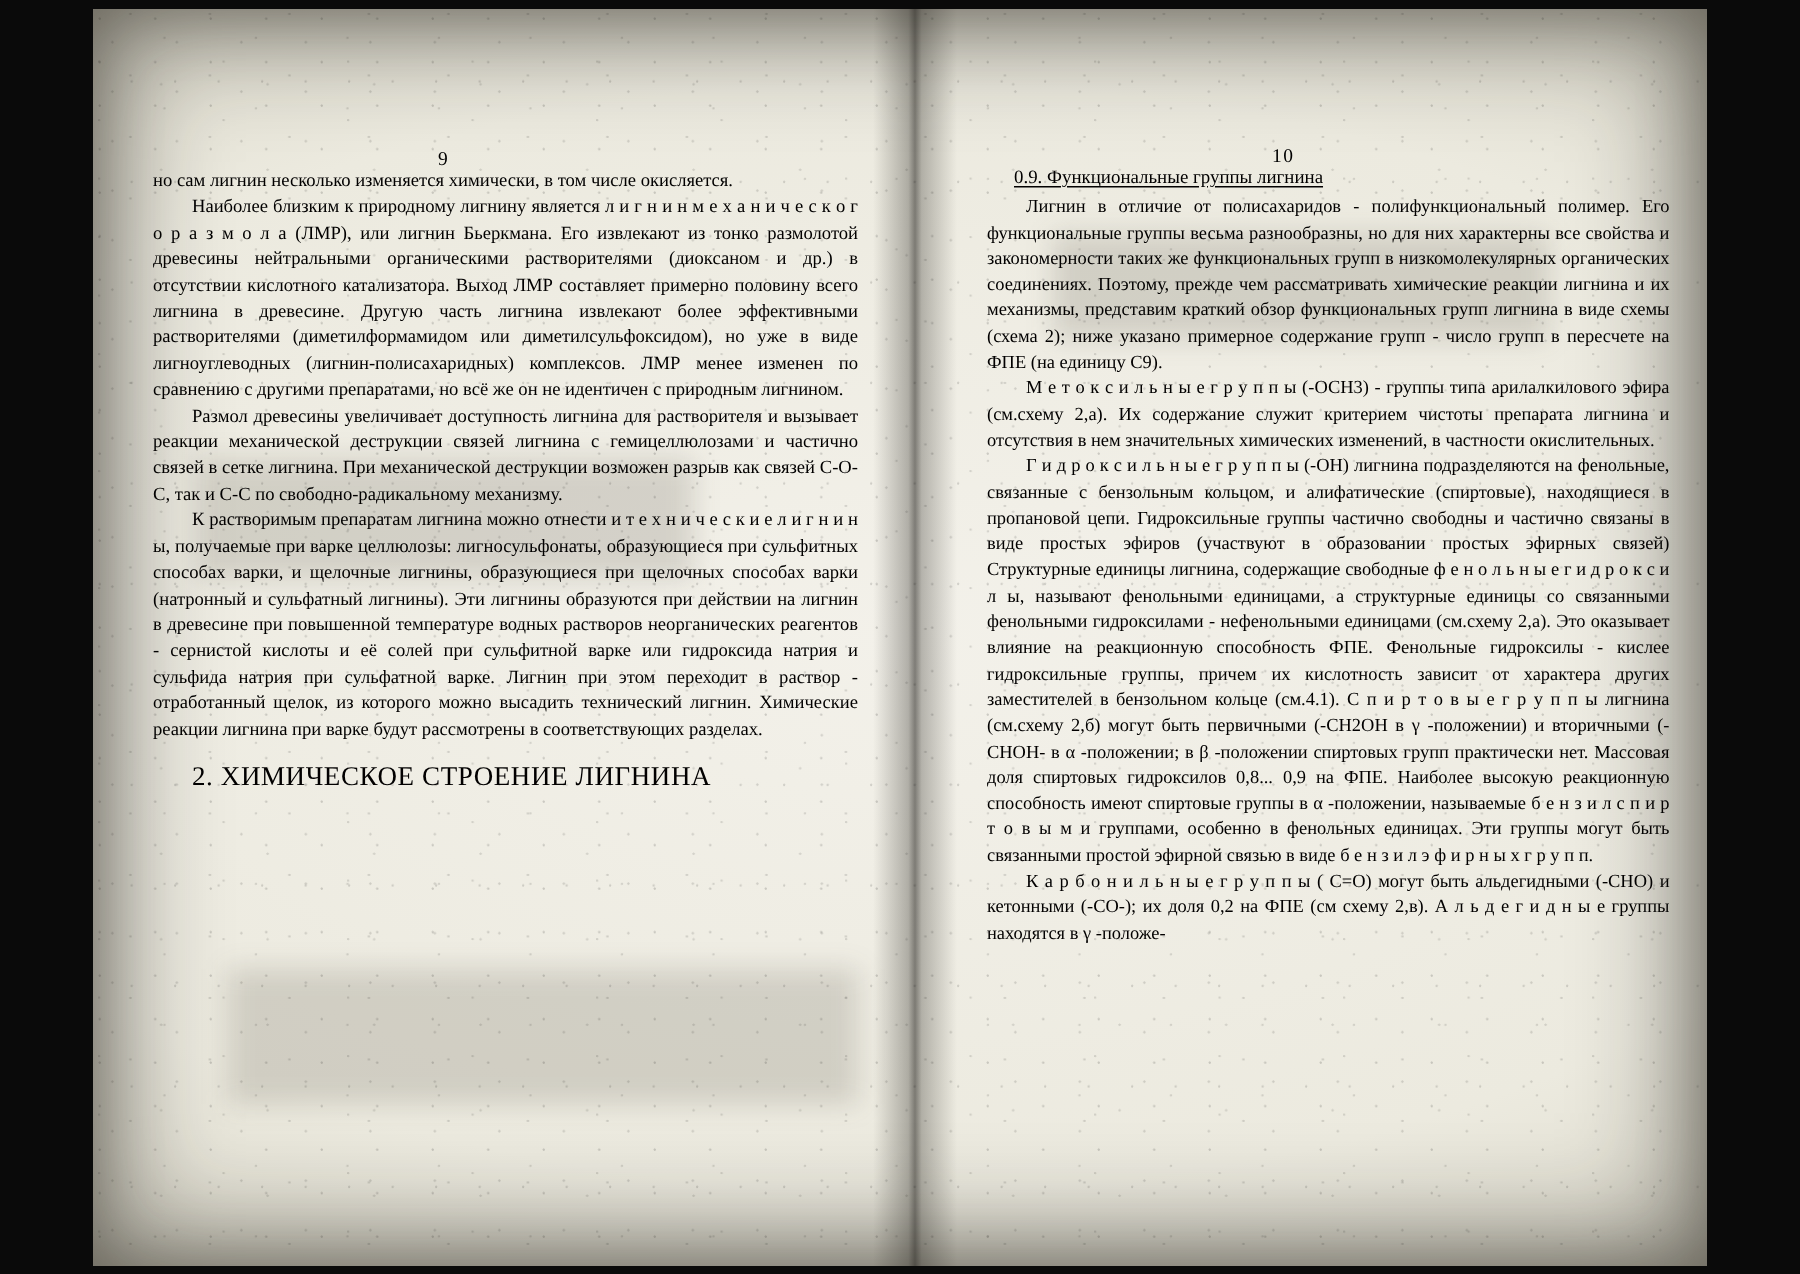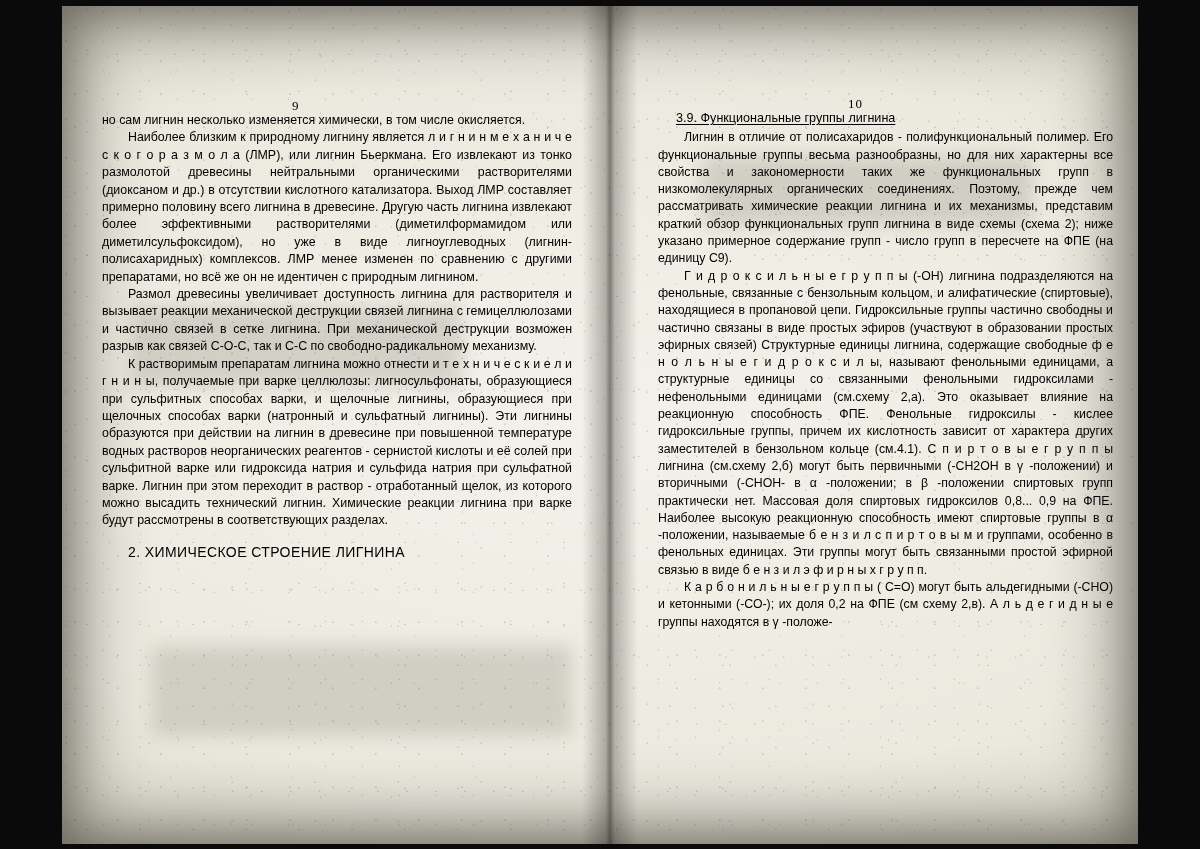--- a/index.html
+++ b/index.html
@@ -85,33 +85,33 @@
   .body {
     position: absolute;
     top: 106px;
     left: 0;
     right: 0;
     color: #151310;
     font-size: 12.4px;
     line-height: 17.4px;
     text-align: justify;
     text-justify: inter-word;
-    font-family: Liberation Sans, sans-serif;
+    font-family: Liberation Serif, serif;
   }
   .page-right .body { top: 104px; font-size: 12.3px; line-height: 17.3px; }
 
   p {
     margin: 0 0 0 0;
     text-indent: 26px;
   }
   p.noindent { text-indent: 0; }
 
   h2.section {
     text-indent: 26px;
-    font-size: 14px;
+    font-size: 18px;
     line-height: 17.4px;
     font-weight: 400;
     margin: 14px 0 10px 0;
     letter-spacing: 0.4px;
   }
   h2.heading-right {
     text-indent: 18px;
     font-size: 12.6px;
     font-weight: 400;
     margin: 0 0 2px 0;
@@ -154,22 +154,23 @@
         <p>К растворимым препаратам лигнина можно отнести и т е х н и ч е с к и е  л и г н и н ы, получаемые при варке целлюлозы: лигносульфонаты, образующиеся при сульфитных способах варки, и щелочные лигнины, образующиеся при щелочных способах варки (натронный и сульфатный лигнины). Эти лигнины образуются при действии на лигнин в древесине при повышенной температуре водных растворов неорганических реагентов - сернистой кислоты и её солей при сульфитной варке или гидроксида натрия и сульфида натрия при сульфатной варке. Лигнин при этом переходит в раствор - отработанный щелок, из которого можно высадить технический лигнин. Химические реакции лигнина при варке будут рассмотрены в соответствующих разделах.</p>
         <h2 class="section">2. ХИМИЧЕСКОЕ СТРОЕНИЕ ЛИГНИНА</h2>
       </div>
     </div>
 
     <div class="gutter"></div>
 
     <div class="page page-right inklayer">
       <div class="folio folio-right">10</div>
       <div class="body">
-        <h2 class="heading-right">3.9. Функциональные группы лигнина</h2>
+        <h2 class="heading-right">0.9. Функциональные группы лигнина</h2>
         <p>Лигнин в отличие от полисахаридов - полифункциональный полимер. Его функциональные группы весьма разнообразны, но для них характерны все свойства и закономерности таких же функциональных групп в низкомолекулярных органических соединениях. Поэтому, прежде чем рассматривать химические реакции лигнина и их механизмы, представим краткий обзор функциональных групп лигнина в виде схемы (схема 2); ниже указано примерное содержание групп - число групп в пересчете на ФПЕ (на единицу С9).</p>
+        <p>М е т о к с и л ь н ы е  г р у п п ы (-ОСН3) - группы типа арилалкилового эфира (см.схему 2,а). Их содержание служит критерием чистоты препарата лигнина и отсутствия в нем значительных химических изменений, в частности окислительных.</p>
         <p>Г и д р о к с и л ь н ы е  г р у п п ы (-ОН) лигнина подразделяются на фенольные, связанные с бензольным кольцом, и алифатические (спиртовые), находящиеся в пропановой цепи. Гидроксильные группы частично свободны и частично связаны в виде простых эфиров (участвуют в образовании простых эфирных связей) Структурные единицы лигнина, содержащие свободные ф е н о л ь н ы е  г и д р о к с и л ы, называют фенольными единицами, а структурные единицы со связанными фенольными гидроксилами - нефенольными единицами (см.схему 2,а). Это оказывает влияние на реакционную способность ФПЕ. Фенольные гидроксилы - кислее гидроксильные группы, причем их кислотность зависит от характера других заместителей в бензольном кольце (см.4.1). С п и р т о в ы е  г р у п п ы лигнина (см.схему 2,б) могут быть первичными (-СН2ОН в γ -положении) и вторичными (-СНОН- в α -положении; в β -положении спиртовых групп практически нет. Массовая доля спиртовых гидроксилов 0,8... 0,9 на ФПЕ. Наиболее высокую реакционную способность имеют спиртовые группы в α -положении, называемые б е н з и л с п и р т о в ы м и группами, особенно в фенольных единицах. Эти группы могут быть связанными простой эфирной связью в виде б е н з и л э ф и р н ы х  г р у п п.</p>
         <p>К а р б о н и л ь н ы е  г р у п п ы ( С=О) могут быть альдегидными (-СНО) и кетонными (-СО-); их доля 0,2 на ФПЕ (см схему 2,в). А л ь д е г и д н ы е  группы находятся в γ -положе-</p>
       </div>
     </div>
 
     <div class="grain"></div>
     <div class="edge-dark"></div>
   </div>
 </div>
 

